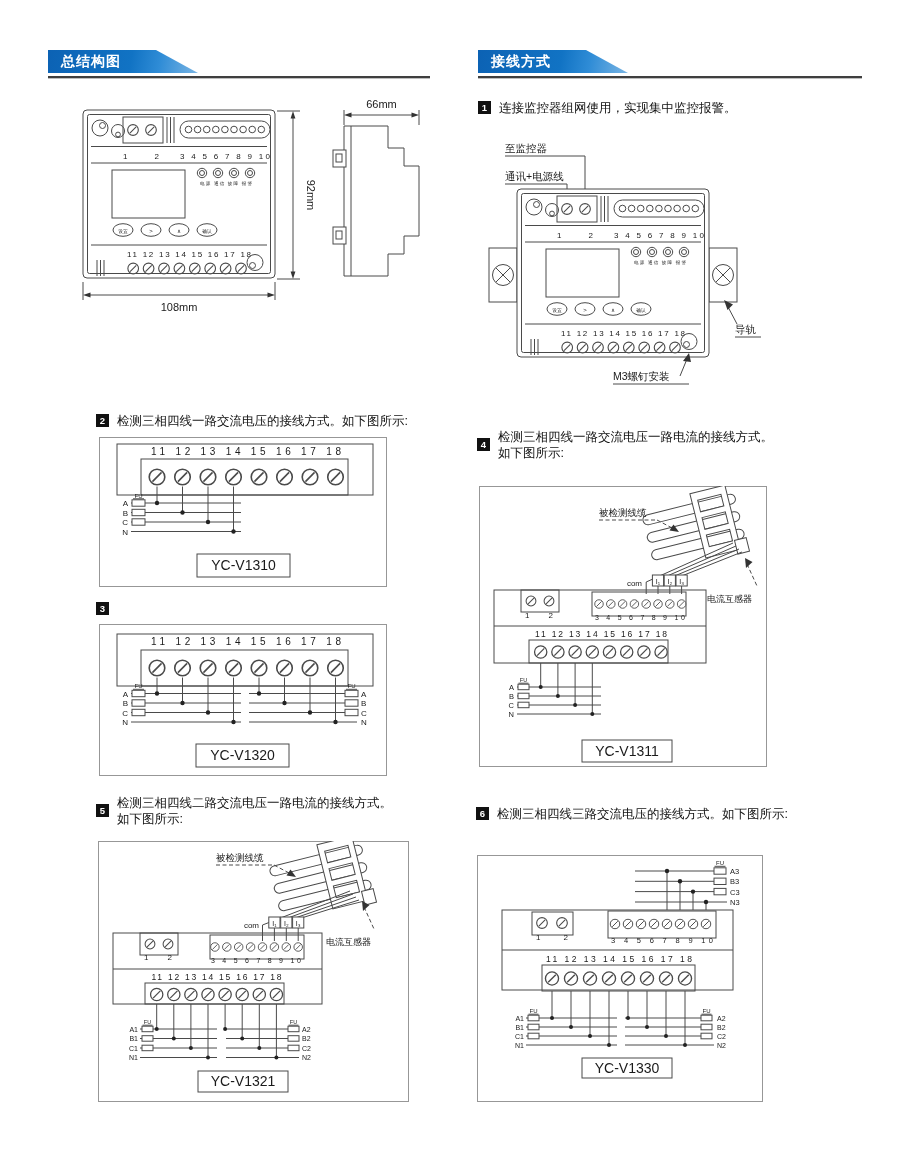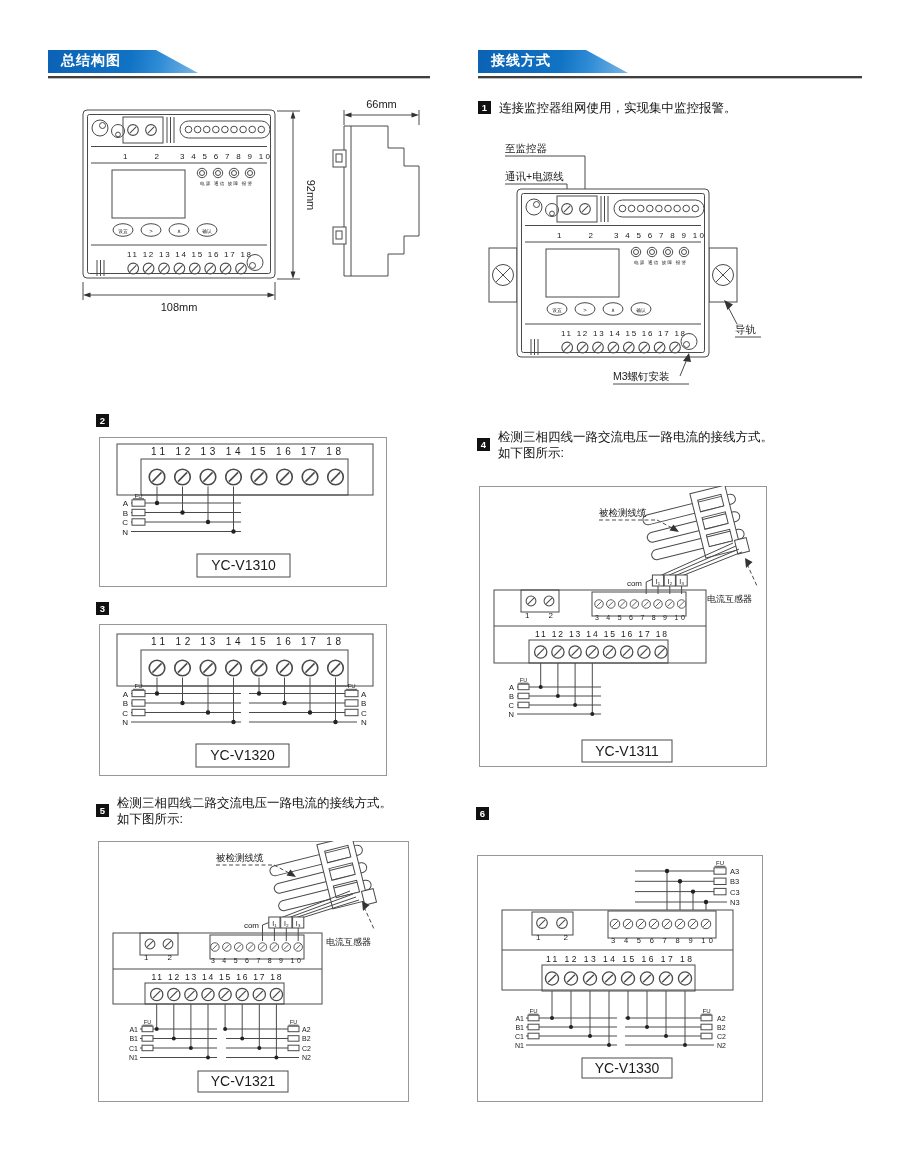--- a/index.html
+++ b/index.html
@@ -2,21 +2,21 @@
 <html><head>
 <meta charset="utf-8">
 <style>
   html,body{margin:0;padding:0;background:#fff;}
   #page{position:relative;width:900px;height:1167px;background:#fff;overflow:hidden;
         font-family:"Liberation Sans","DejaVu Sans",sans-serif;color:#1a1a1a;}
   .abs{position:absolute;}
   .banner{height:23px;width:150px;color:#fff;font-size:14px;font-weight:bold;
           line-height:23px;padding-left:13px;box-sizing:border-box;letter-spacing:1px;
           background:linear-gradient(100deg,#0c62b4 0%,#1173c4 55%,#2f8cd6 74%,#7ab5e4 100%);
-          clip-path:polygon(0 0,72% 0,100% 100%,0 100%);font-family:Liberation Mono, monospace;}
+          clip-path:polygon(0 0,72% 0,100% 100%,0 100%);}
   .rule{height:2px;background:#3f3f3f;border-bottom:1px solid #bdbdbd;}
   .item{display:flex;gap:8px;font-size:12.5px;line-height:16px;color:#111;}
   .badge{width:13px;height:13px;background:#111;color:#fff;font-size:9.5px;font-weight:bold;
          display:flex;align-items:center;justify-content:center;flex:none;margin-top:1px;}
   svg{display:block;}
   svg text{font-family:"Liberation Sans","DejaVu Sans",sans-serif;fill:#1a1a1a;}
   .fw{fill:#fff;stroke:#4a4a4a;stroke-width:1;}
   .nf{fill:none;stroke:#4a4a4a;stroke-width:1;}
   .ln{stroke:#4a4a4a;stroke-width:1;}
   .dsh{stroke:#4a4a4a;stroke-width:1;stroke-dasharray:4 2.5;fill:none;}
@@ -42,36 +42,38 @@
 <div class="abs rule" style="left:48px;top:76px;width:382px;"></div>
 <div class="abs banner" style="left:478px;top:50px;">接线方式</div>
 <div class="abs rule" style="left:478px;top:76px;width:384px;"></div>
 
 <div class="abs item" style="left:478px;top:100px;width:380px;">
   <span class="badge">1</span>
   <span><span>连接监控器组网使用，实现集中监控报警。</span></span>
 </div>
 <div class="abs item" style="left:96px;top:413px;width:340px;">
   <span class="badge">2</span>
+  <span><span>检测三相四线一路交流电压的接线方式。如下图所示:</span></span>
 </div>
 <div class="abs item" style="left:96px;top:601px;width:340px;">
   <span class="badge">3</span>
 </div>
 <div class="abs item" style="left:477px;top:429px;width:390px;">
   <span class="badge" style="margin-top:9px;">4</span>
   <span><span>检测三相四线一路交流电压一路电流的接线方式。</span><br>
         <span>如下图所示:</span></span>
 </div>
 <div class="abs item" style="left:96px;top:795px;width:340px;">
   <span class="badge" style="margin-top:9px;">5</span>
   <span><span>检测三相四线二路交流电压一路电流的接线方式。</span><br>
         <span>如下图所示:</span></span>
 </div>
 <div class="abs item" style="left:476px;top:806px;width:390px;">
   <span class="badge">6</span>
+  <span><span>检测三相四线三路交流电压的接线方式。如下图所示:</span></span>
 </div>
 
 <svg class="abs" style="left:48px;top:96px;" width="392" height="220" viewBox="0 0 392 220">
   <g transform="translate(35,14)">
     <rect x="0" y="0" width="192" height="168" rx="4" class="fw" stroke-width="1.4"></rect>
     <rect x="4.5" y="4.5" width="183" height="159" rx="2" class="nf"></rect>
     <g>
       <circle cx="17" cy="18" r="8" class="nf"></circle>
           <circle cx="19.5" cy="15.5" r="3" class="nf"></circle>
       <circle cx="35" cy="21" r="6.5" class="nf"></circle>

